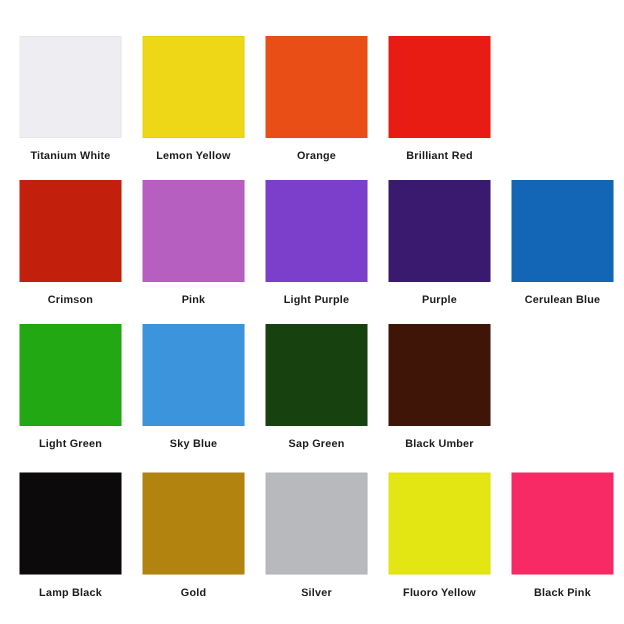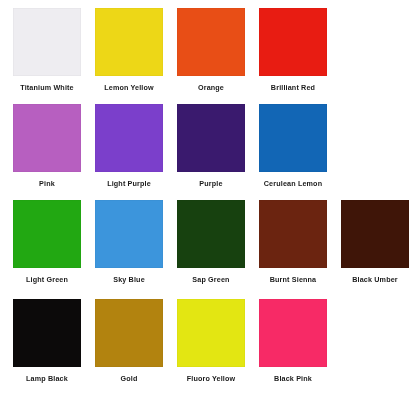--- a/index.html
+++ b/index.html
@@ -11,21 +11,21 @@
     width: 416px;
     height: 416px;
     background: #ffffff;
     font-family: "Liberation Sans", sans-serif;
     overflow: hidden;
   }
   #swatch-chart {
     width: 416px;
     height: 416px;
     box-sizing: border-box;
-    padding: 8px 13px 0 13px;
+    padding: 24px 13px 0 13px;
     display: flex;
     flex-direction: column;
   }
   .swatch-row {
     display: flex;
     flex-direction: row;
     justify-content: flex-start;
     align-items: flex-start;
     height: 96px;
   }
@@ -77,70 +77,74 @@
       <span class="swatch-label">Orange</span>
     </div>
     <div class="swatch-cell">
       <span class="swatch-chip" style="background-color: rgb(232, 28, 18);"></span>
       <span class="swatch-label">Brilliant Red</span>
     </div>
   </div>
 
   <div class="swatch-row">
     <div class="swatch-cell">
+      <span class="swatch-chip" style="background-color: rgb(194, 32, 12);"></span>
+      <span class="swatch-label">Crimson</span>
+    </div>
+    <div class="swatch-cell">
       <span class="swatch-chip" style="background-color: rgb(183, 95, 192);"></span>
       <span class="swatch-label">Pink</span>
     </div>
     <div class="swatch-cell">
       <span class="swatch-chip" style="background-color: rgb(123, 63, 203);"></span>
       <span class="swatch-label">Light Purple</span>
     </div>
     <div class="swatch-cell">
       <span class="swatch-chip" style="background-color: rgb(58, 26, 110);"></span>
       <span class="swatch-label">Purple</span>
     </div>
     <div class="swatch-cell">
       <span class="swatch-chip" style="background-color: rgb(18, 102, 181);"></span>
-      <span class="swatch-label">Cerulean Lemon</span>
+      <span class="swatch-label">Cerulean Blue</span>
     </div>
   </div>
 
   <div class="swatch-row">
     <div class="swatch-cell">
       <span class="swatch-chip" style="background-color: rgb(34, 168, 18);"></span>
       <span class="swatch-label">Light Green</span>
     </div>
     <div class="swatch-cell">
       <span class="swatch-chip" style="background-color: rgb(60, 149, 220);"></span>
       <span class="swatch-label">Sky Blue</span>
     </div>
     <div class="swatch-cell">
       <span class="swatch-chip" style="background-color: rgb(23, 65, 15);"></span>
       <span class="swatch-label">Sap Green</span>
     </div>
     <div class="swatch-cell">
-      <span class="swatch-chip" style="background-color: rgb(107, 36, 16);"></span>
-      <span class="swatch-label">Burnt Sienna</span>
-    </div>
-    <div class="swatch-cell">
       <span class="swatch-chip" style="background-color: rgb(63, 21, 8);"></span>
       <span class="swatch-label">Black Umber</span>
     </div>
   </div>
 
   <div class="swatch-row">
     <div class="swatch-cell">
       <span class="swatch-chip" style="background-color: rgb(12, 10, 10);"></span>
       <span class="swatch-label">Lamp Black</span>
     </div>
     <div class="swatch-cell">
       <span class="swatch-chip" style="background-color: rgb(178, 131, 15);"></span>
       <span class="swatch-label">Gold</span>
     </div>
     <div class="swatch-cell">
+      <span class="swatch-chip" style="background-color: rgb(184, 185, 188);"></span>
+      <span class="swatch-label">Silver</span>
+    </div>
+    <div class="swatch-cell">
       <span class="swatch-chip" style="background-color: rgb(227, 230, 18);"></span>
       <span class="swatch-label">Fluoro Yellow</span>
     </div>
     <div class="swatch-cell">
       <span class="swatch-chip" style="background-color: rgb(247, 42, 102);"></span>
       <span class="swatch-label">Black Pink</span>
     </div>
   </div>
 
 </div>

